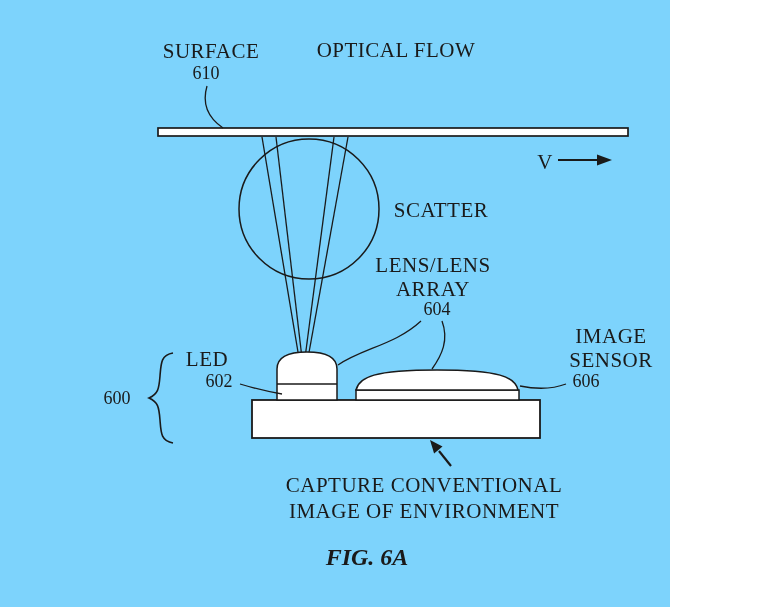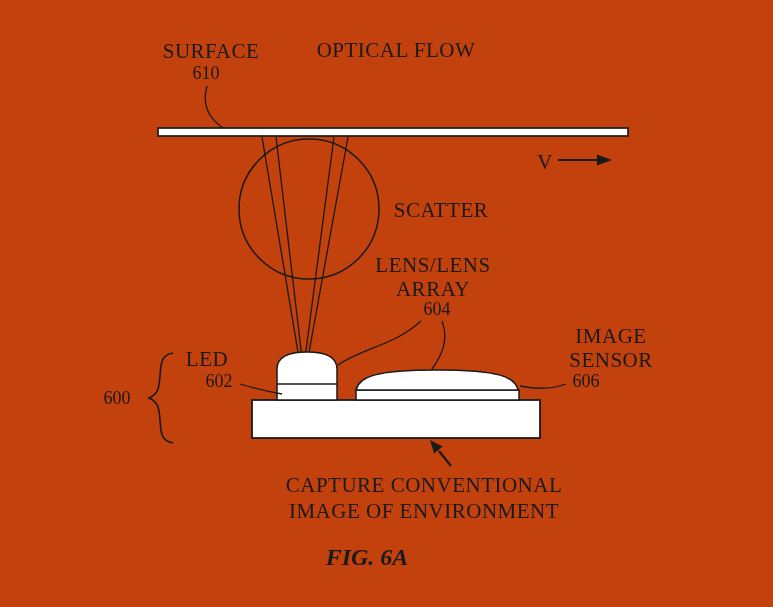--- a/index.html
+++ b/index.html
@@ -3,23 +3,23 @@
 <meta charset="utf-8">
 <style>
   html, body {
     margin: 0;
     padding: 0;
     background: #ffffff;
     font-family: "Liberation Serif", "DejaVu Serif", serif;
   }
   .canvas {
     position: relative;
-    width: 773px;
+    width: 670px;
     height: 607px;
-    background: #c2410c;
+    background: #7dd3fc;
     overflow: hidden;
   }
   svg { position: absolute; top: 0; left: 0; }
   .ink-stroke { stroke: #1a1a1a; fill: none; }
   .ink-fill   { fill: #1a1a1a; }
   .white-shape { fill: #ffffff; stroke: #1a1a1a; }
   text {
     fill: #1a1a1a;
     font-family: "Liberation Serif", "DejaVu Serif", serif;
     text-anchor: middle;

